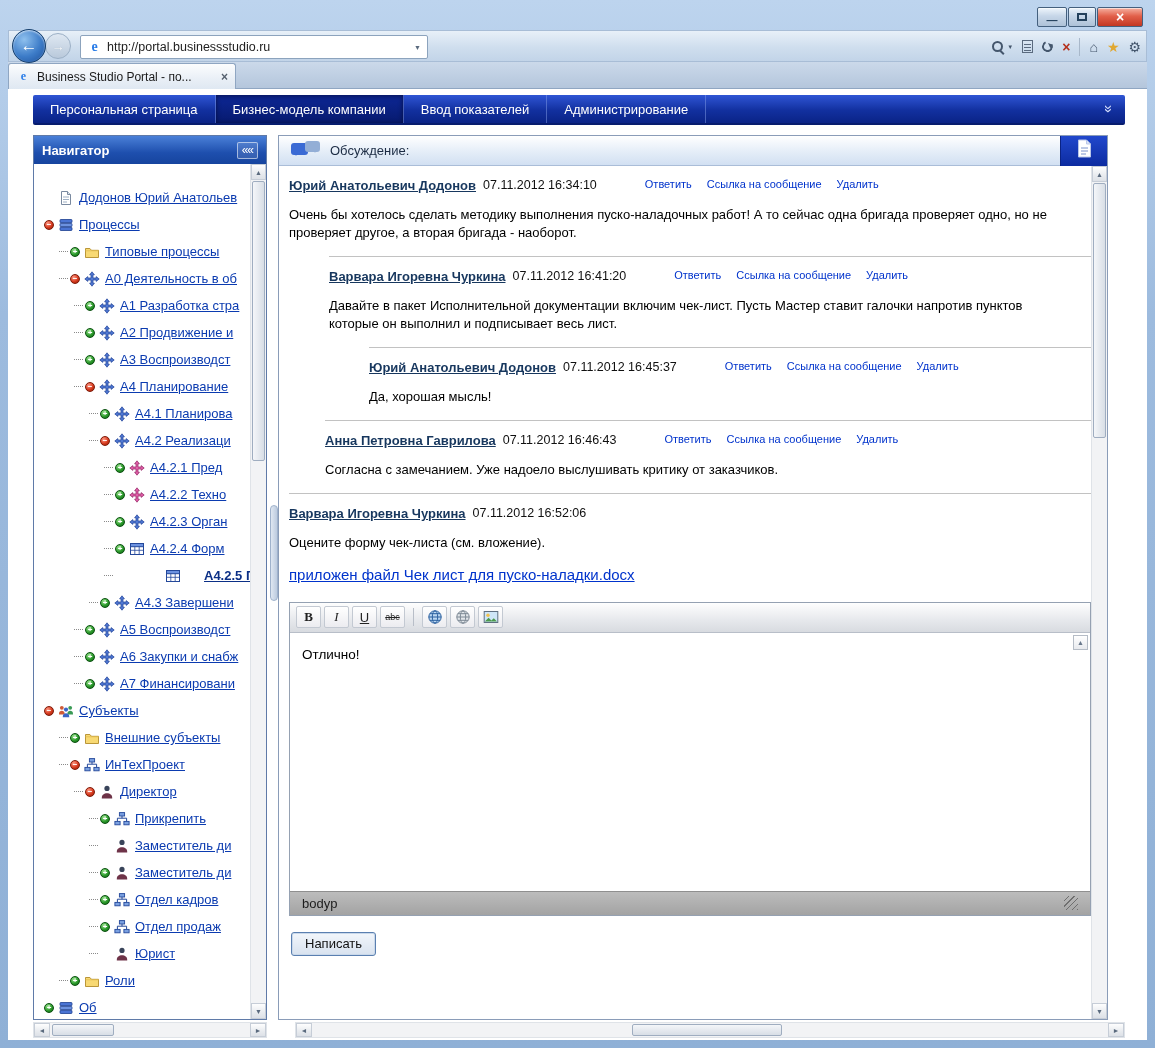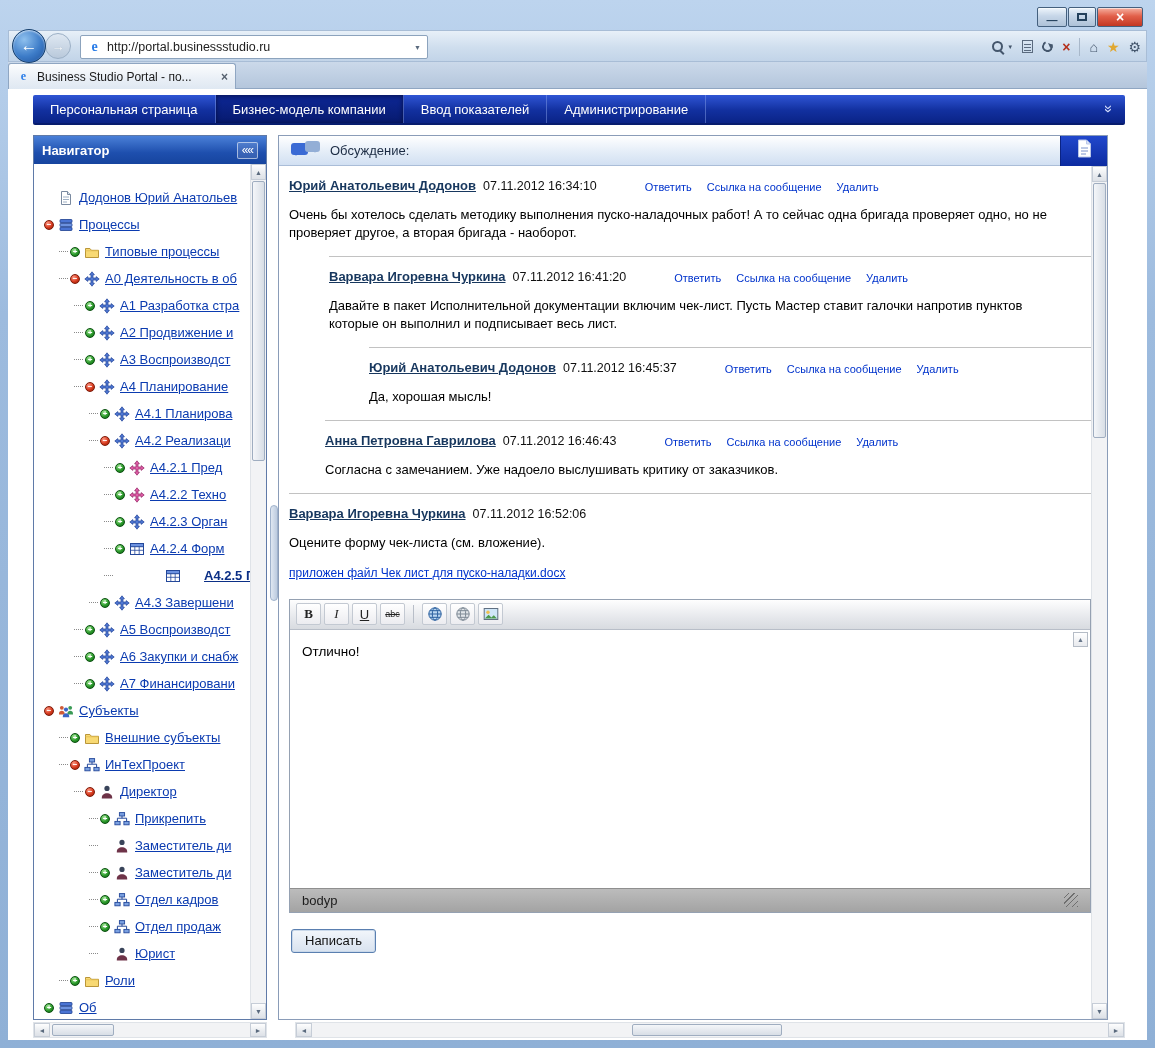--- a/index.html
+++ b/index.html
@@ -98,27 +98,27 @@
 .bubbles{position:relative;width:30px;height:20px;flex:none}
 .bub1{position:absolute;left:0;top:2px;width:17px;height:12px;background:#3a6ad4;border-radius:3px}
 .bub1::after{content:"";position:absolute;left:3px;bottom:-5px;border:4px solid transparent;border-top-color:#3a6ad4;border-left-width:2px;border-right-width:2px}
 .bub2{position:absolute;right:1px;top:0;width:15px;height:11px;background:#93aed6;border-radius:3px}
 .bub2::after{content:"";position:absolute;right:3px;bottom:-5px;border:4px solid transparent;border-top-color:#93aed6;border-left-width:2px;border-right-width:2px}
 .main-body{position:absolute;left:0;top:30px;right:16px;bottom:0;overflow:hidden;padding-left:10px}
 
 
 .msg{padding:12px 16px 14px 0}
 .msg-rule{border-top:1px solid #c2c2c2}
-.msg-head{display:flex;align-items:flex-end}
+.msg-head{display:flex;align-items:flex-start}
 .msg-author{font-size:13px;font-weight:bold;color:var(--author_link,#17375e);text-decoration:underline;white-space:nowrap}
 .msg-dt{margin-left:7px;font-size:12.5px;color:#101010;white-space:nowrap}
 .msg-actions{margin-left:48px;display:flex;gap:15px}
 .msg-action{font-size:11px;color:var(--link,#0033cc);white-space:nowrap}
 .msg-text{margin-top:13px;font-size:13px;line-height:1.38;color:#000}
-.msg-attach{display:inline-block;margin-top:14px;font-size:12px;color:var(--link,#0033cc);text-decoration:underline}
+.msg-attach{display:inline-block;margin-top:14px;font-size:15px;color:var(--link,#0033cc);text-decoration:underline}
 
 
 .editor{margin:4px 0 0 0;border:1px solid #95a1b2;background:#fff}
 .ed-toolbar{height:30px;background:linear-gradient(#fefefe,#e6e8ec 60%,#d8dbe0);border-bottom:1px solid #b8bec8;display:flex;align-items:center;padding:0 6px;gap:3px}
 .ed-btn{width:25px;height:22px;display:flex;align-items:center;justify-content:center;border:1px solid #c3c9d2;border-radius:2px;background:linear-gradient(#fff,#ececf0);font-size:13px;color:#222;font-family:inherit}
 .ed-bold{font-family:"Liberation Serif","DejaVu Serif",serif;font-weight:bold}
 .ed-italic{font-family:"Liberation Serif","DejaVu Serif",serif;font-style:italic}
 .ed-underline{text-decoration:underline}
 .ed-strikethrough{font-size:9px;text-decoration:line-through}
 .ed-sep{width:1px;height:18px;background:#b8bec8;margin:0 5px}

